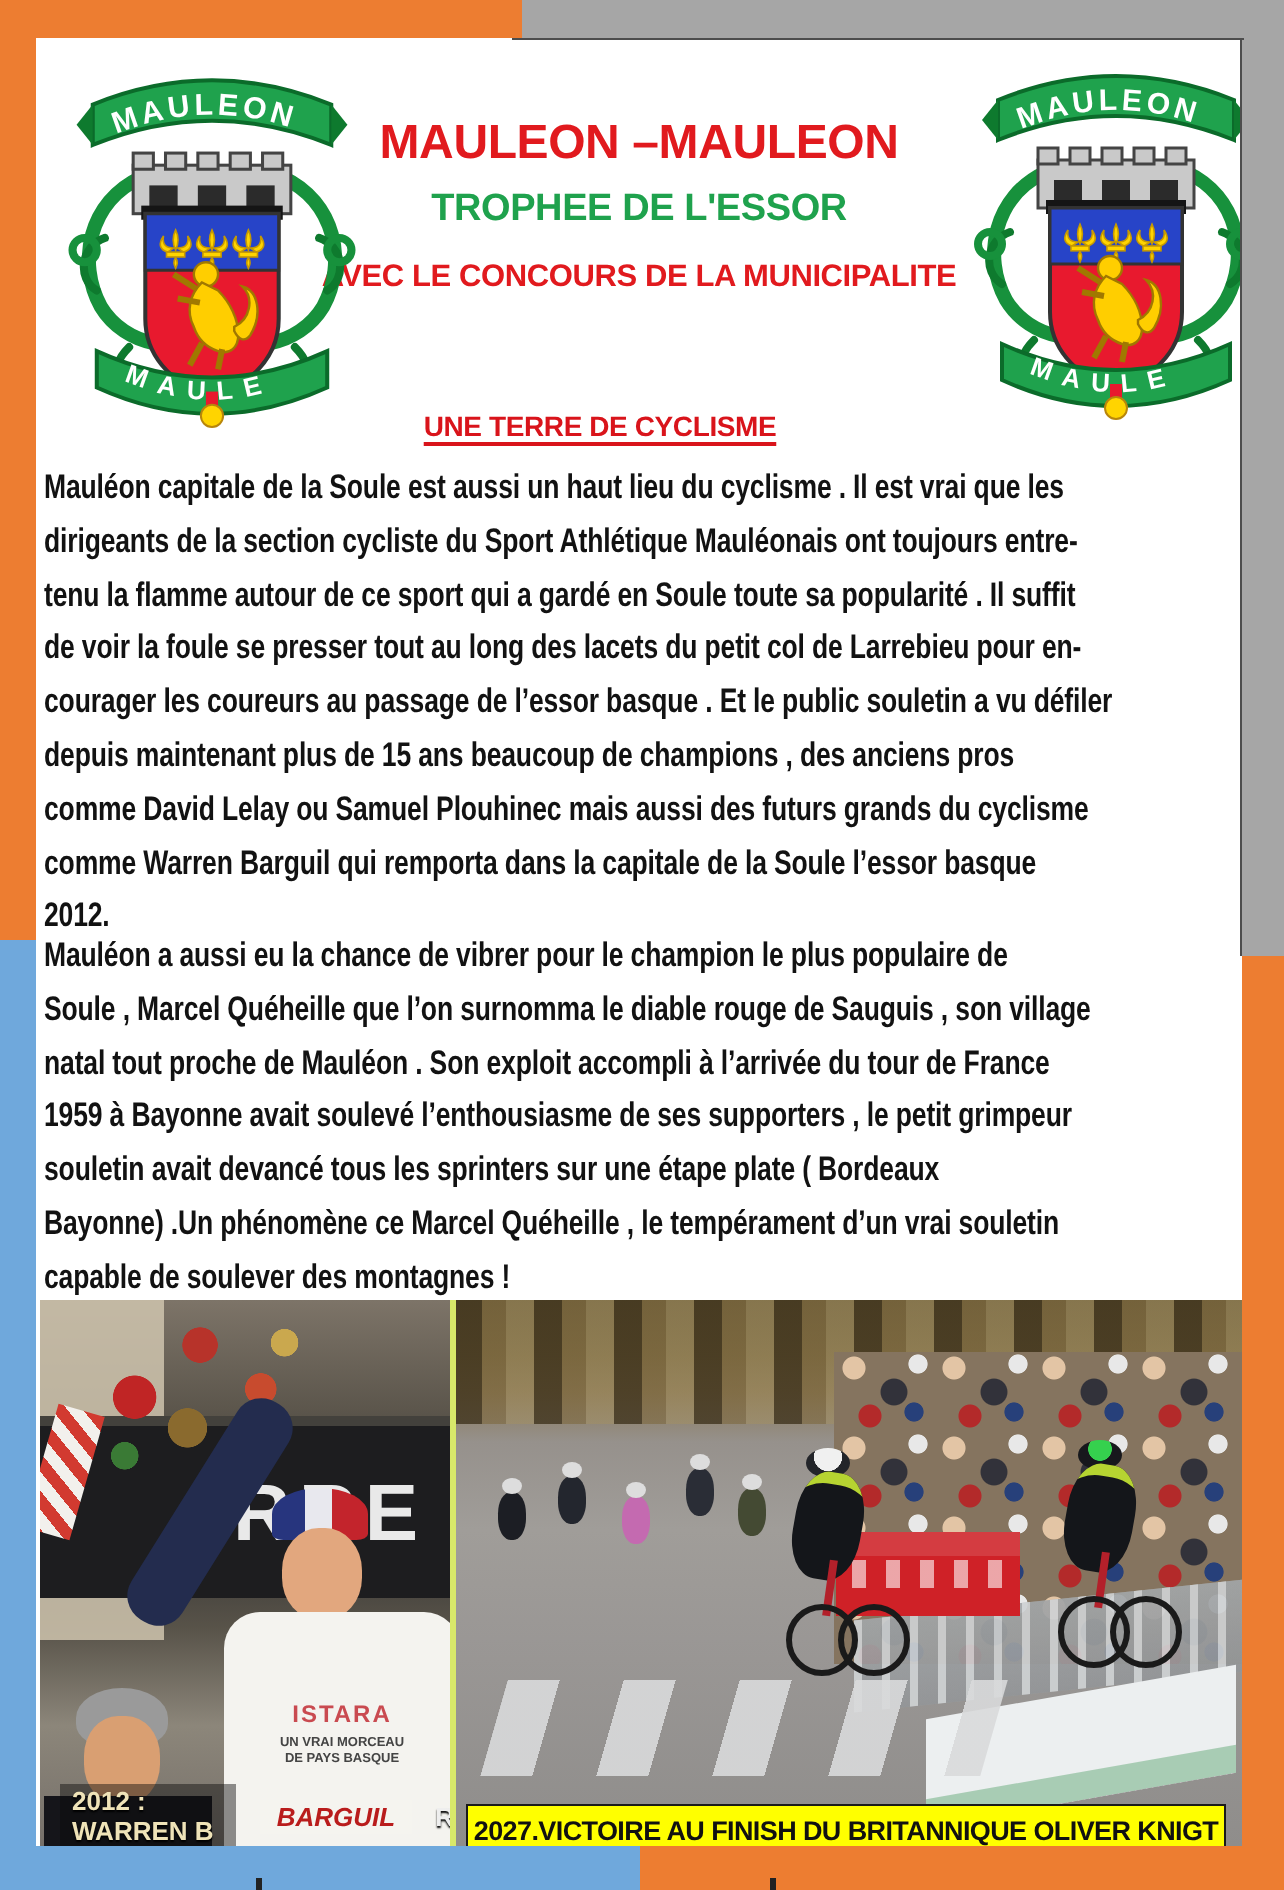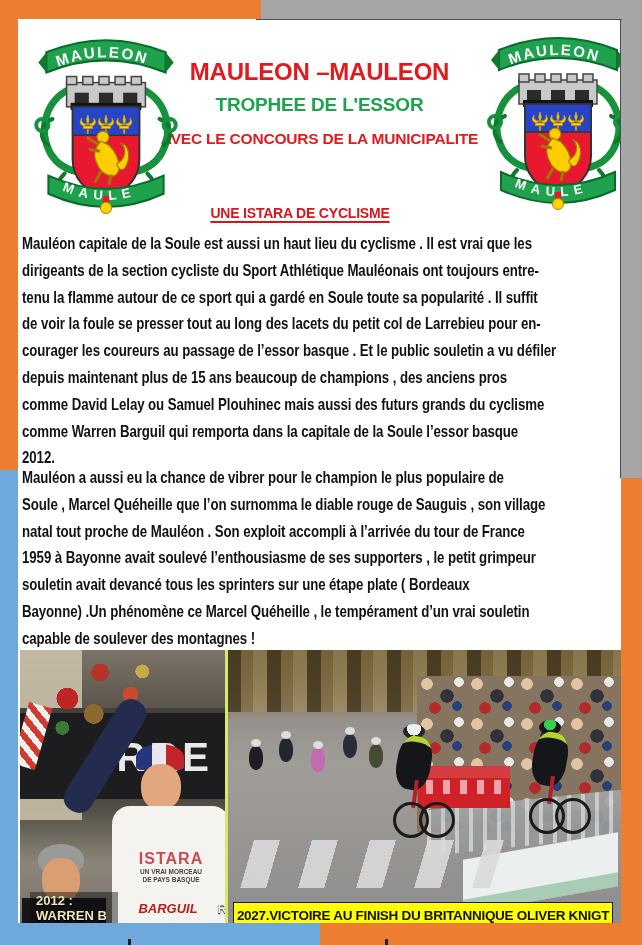--- a/index.html
+++ b/index.html
@@ -62,21 +62,21 @@
   .lp-ribbon{position:absolute;left:0px;top:54px;width:24px;height:64px;transform:rotate(16deg);
     background:repeating-linear-gradient(35deg,#d23a30 0 6px,#f2f0ec 6px 12px);}
   .lp-arm-left{position:absolute;left:70px;top:42px;width:30px;height:128px;background:#232c4e;
     transform:rotate(32deg);border-radius:14px;}
   .lp-arm-right{position:absolute;left:184px;top:176px;width:28px;height:100px;background:#1d2440;border-radius:12px;}
   .lp-cap{position:absolute;left:116px;top:94px;width:48px;height:26px;border-radius:50% 50% 12% 12%;
     background:linear-gradient(90deg,#27357e 34%,#e8e8ee 34% 62%,#c3242c 62%);}
   .lp-face{position:absolute;left:121px;top:114px;width:40px;height:46px;border-radius:46%;background:#e2a77e;}
   .lp-jersey{position:absolute;left:92px;top:156px;width:118px;height:120px;border-radius:18px 18px 0 0;background:#f4f3ef;}
   .lp-brand{position:absolute;left:0;top:44px;width:100%;text-align:center;color:#c94a50;
-    font-size:16px;font-weight:bold;letter-spacing:1px;}
+    font-size:12px;font-weight:bold;letter-spacing:1px;}
   .lp-sub{position:absolute;left:0;width:100%;text-align:center;color:#444;font-size:6.5px;font-weight:bold;}
   .lp-sub1{top:62px;} .lp-sub2{top:70px;}
   .lp-oldhair{position:absolute;left:18px;top:194px;width:46px;height:30px;border-radius:50% 50% 40% 40%;background:#9a9a9a;}
   .lp-oldface{position:absolute;left:22px;top:208px;width:38px;height:44px;border-radius:45%;background:#d99f72;}
   .lp-oldbody{position:absolute;left:2px;top:248px;width:84px;height:28px;background:#15151a;}
   .lp-caption{position:absolute;left:0;right:0;bottom:4px;height:22px;display:flex;align-items:center;
     gap:12px;padding-left:10px;font-size:13px;font-weight:bold;z-index:3;}
   .lp-cap1{color:#efe3b8;background:rgba(10,10,10,.45);padding:1px 6px;text-shadow:0 1px 1px #000;}
   .lp-cap2{color:#b91c1c;background:rgba(244,243,239,.85);padding:1px 8px;font-style:italic;}
   .lp-cap3{color:#eee;text-shadow:0 1px 1px #000;}
@@ -275,21 +275,21 @@
       <path id="arcB2" d="M26,160 Q75,184 124,160" fill="none"></path>
       <text font-size="13" font-weight="bold" fill="#fff" letter-spacing="6"><textPath href="#arcB2" startOffset="6">MAULE</textPath></text>
       <rect x="72" y="168" width="6" height="8" fill="#E8192E"></rect>
       <circle cx="75" cy="180" r="5.5" fill="#FFD400" stroke="#B8860B"></circle>
     </svg>
   </div>
 
   <div class="hline h1">MAULEON –MAULEON</div>
   <div class="hline h2">TROPHEE  DE L'ESSOR</div>
   <div class="hline h3">AVEC LE CONCOURS DE LA MUNICIPALITE</div>
-  <div class="hline h4">UNE ISTARA DE CYCLISME</div>
+  <div class="hline h4">UNE TERRE DE CYCLISME</div>
 
   <div class="para para1">
       <div class="line">Mauléon capitale de la Soule est aussi un haut lieu du cyclisme . Il est vrai que  les</div>
       <div class="line">dirigeants de la section cycliste du Sport Athlétique Mauléonais  ont toujours entre-</div>
       <div class="line">tenu la flamme autour de ce sport qui a gardé en Soule toute sa popularité . Il suffit</div>
       <div class="line">de voir la foule se presser tout au long des lacets du petit col de Larrebieu  pour en-</div>
       <div class="line">courager les coureurs au passage de l’essor basque . Et le public souletin a vu défiler</div>
       <div class="line">depuis maintenant plus de 15 ans  beaucoup de champions , des anciens pros</div>
       <div class="line">comme David Lelay ou Samuel Plouhinec  mais aussi des futurs grands du cyclisme</div>
       <div class="line">comme Warren Barguil qui remporta dans la capitale de la Soule l’essor basque</div>

